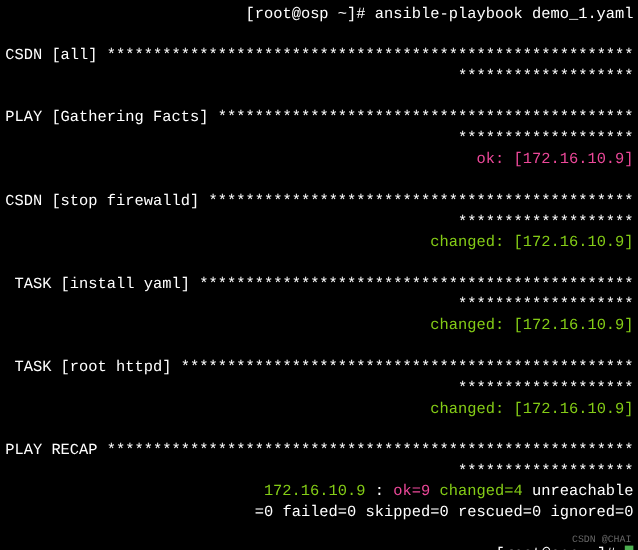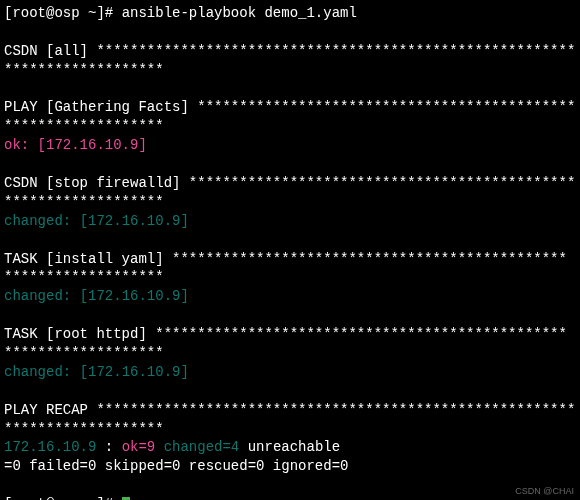--- a/index.html
+++ b/index.html
@@ -1,55 +1,56 @@
 <!DOCTYPE html>
 <html><head>
   <meta charset="utf-8">
   <style>
     * {
       margin: 0;
       padding: 0;
       box-sizing: border-box;
+      text-align: right;
     }
     body {
       background: #000000;
       color: #ffffff;
       font-family: 'Courier New', monospace;
       font-size: 14px;
       line-height: 1.35;
       padding: 4px;
       width: 580px;
       height: 500px;
       overflow: hidden;
       position: relative;
     }
     .line {
       white-space: nowrap;
       overflow: hidden;
     }
     .yellow {
-      color: #0f766e;
+      color: #84cc16;
     }
     .green {
       color: #ec4899;
     }
     .cursor {
       display: inline-block;
       width: 8px;
       height: 14px;
       background: #4caf50;
       vertical-align: middle;
     }
     .watermark {
       position: absolute;
       bottom: 3px;
       right: 6px;
       color: #666;
       font-size: 9px;
-      font-family: Liberation Sans, sans-serif;
+      font-family: Liberation Mono, monospace;
     }
   </style>
 </head>
 <body>
 
 <div class="line">
   <span>[root@osp ~]# </span><span>ansible-playbook demo_1.yaml</span>
 </div>
 <div class="line">&nbsp;</div>
 

